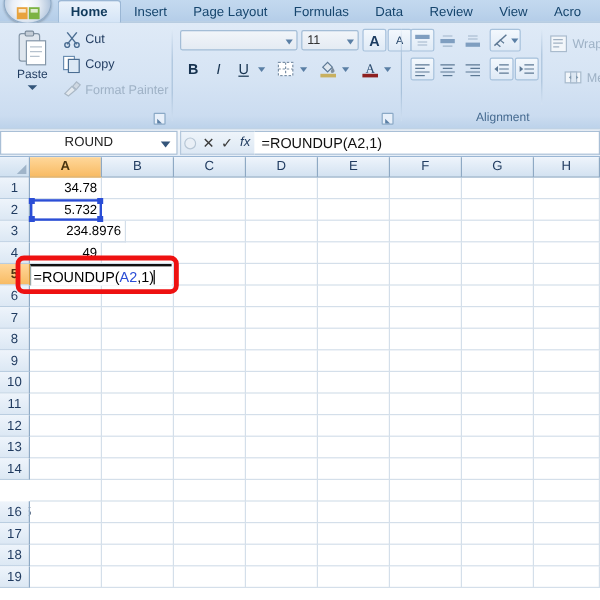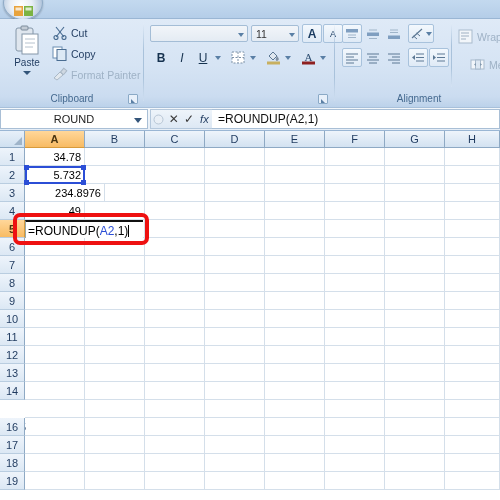--- a/index.html
+++ b/index.html
@@ -213,20 +213,30 @@
 
   <div class="tabstrip">
     <div class="orb">
       <svg class="logo" viewBox="0 0 22 12">
         <rect x="1" y="1" width="9" height="10" fill="#e8a33d"></rect>
         <rect x="11" y="1" width="9" height="10" fill="#7cb342"></rect>
         <rect x="2.5" y="2.5" width="6" height="3" fill="#fff" opacity="0.75"></rect>
         <rect x="12.5" y="2.5" width="6" height="3" fill="#fff" opacity="0.75"></rect>
       </svg>
     </div>
+    <div class="tabs" id="tabs-host">
+        <div class="tab active">Home</div>
+        <div class="tab">Insert</div>
+        <div class="tab">Page Layout</div>
+        <div class="tab">Formulas</div>
+        <div class="tab">Data</div>
+        <div class="tab">Review</div>
+        <div class="tab">View</div>
+        <div class="tab">Acro</div>
+      </div>
   </div>
 
   <div class="ribbon">
 
     <div class="group" style="left:4px; width:136px;">
       <div class="group-body">
         <div class="paste-btn">
           <svg class="clipboard-icon" viewBox="0 0 24 30">
             <rect x="1" y="3" width="17" height="23" rx="2" fill="#dfe6ee" stroke="#8496a8"></rect>
             <rect x="6" y="1" width="7" height="4" rx="1" fill="#c3ccd6" stroke="#7c8c9c"></rect>
@@ -266,21 +276,20 @@
         <div class="cmd disabled" style="left:48px; top:46px;">
           <span class="ci">
             <svg viewBox="0 0 16 15">
               <path d="M2 11 L8 5 L11 8 L5 13 Z" fill="#e2e8ee" stroke="#aab8c6"></path>
               <rect x="10" y="2" width="4" height="5" transform="rotate(40 12 4)" fill="#cfd8e2" stroke="#aab8c6"></rect>
             </svg>
           </span>
           <span>Format Painter</span>
         </div>
       </div>
-      <div class="group-label">Clipboard</div>
       <div class="launcher"></div>
     </div>
     <div class="group-sep" style="left:143px;"></div>
 
     <div class="group" style="left:148px; width:182px;">
       <div class="group-body">
         <div class="fldbox gray" style="left:2px; top:5px; width:98px;">
           <span class="fld-txt"></span>
           <span class="fld-caret"></span>
         </div>

